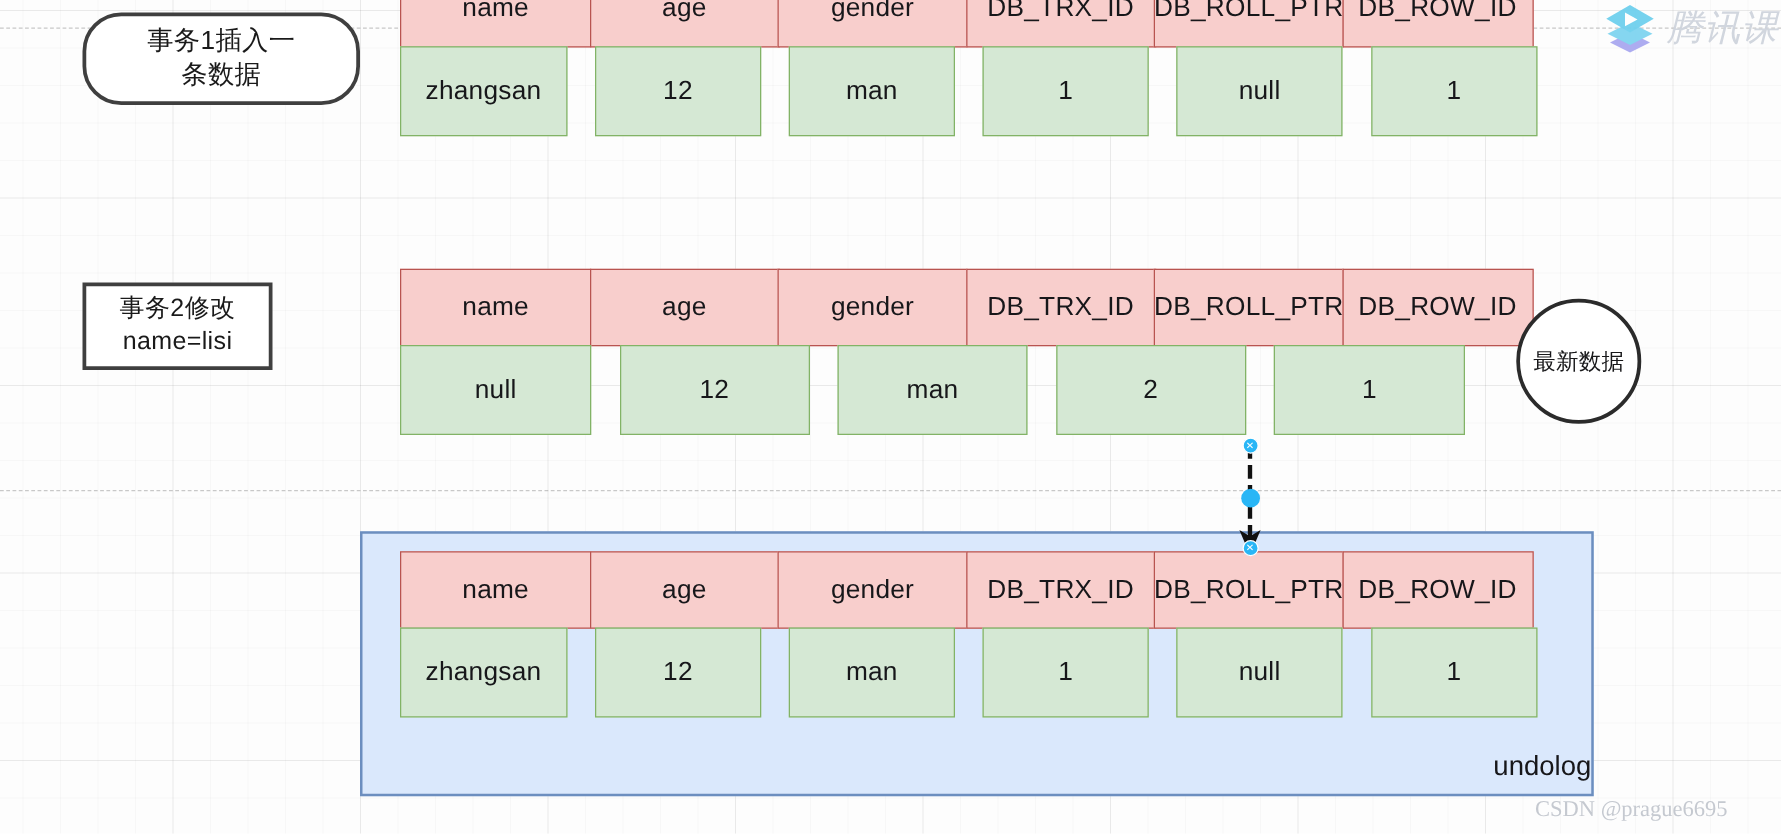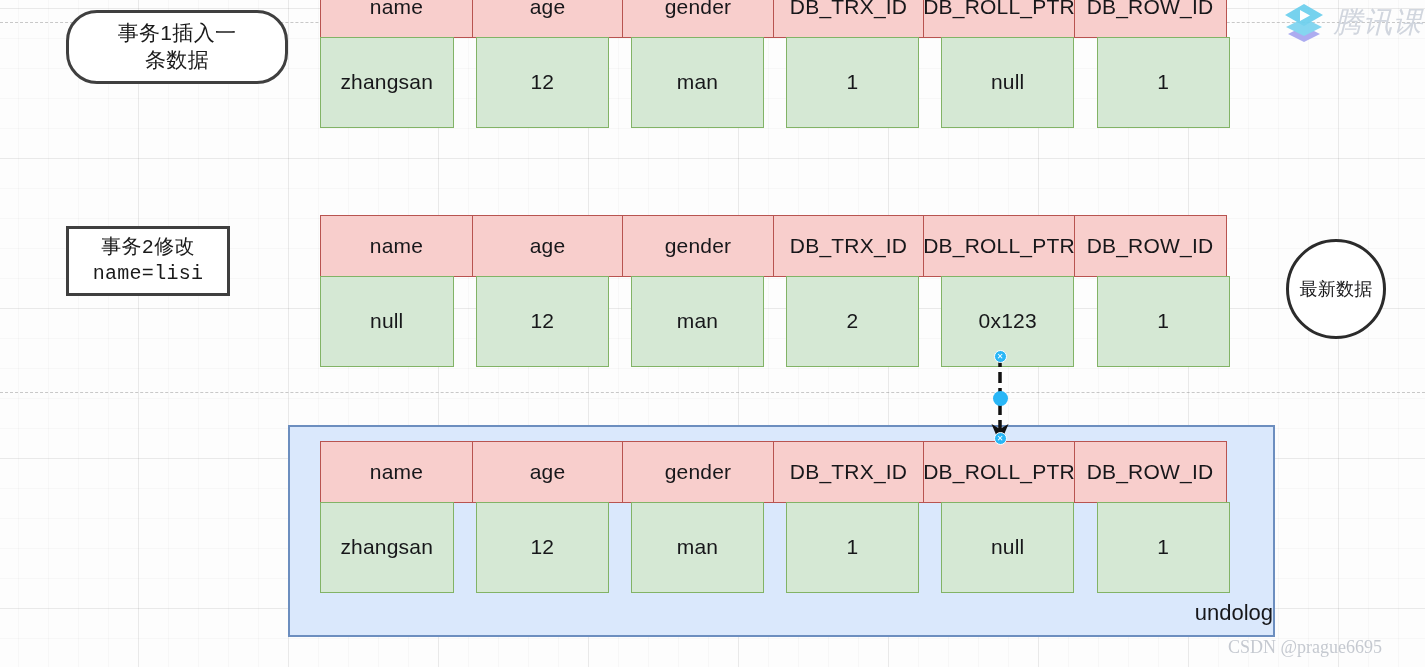--- a/index.html
+++ b/index.html
@@ -59,21 +59,21 @@
     flex-direction: column;
   }
   .tbl-row {
     display: flex;
     box-sizing: border-box;
   }
   .tbl-row.header {
     height: 62px;
   }
   .tbl-row.body {
-    height: 90px;
+    height: 71px;
     gap: 24px;
   }
   .cell {
     box-sizing: border-box;
     display: flex;
     align-items: center;
     justify-content: center;
     font-size: 21px;
     color: #17171a;
     letter-spacing: 0.2px;
@@ -202,21 +202,21 @@
 <body>
 
 <div id="canvas">
 
   <div class="guide" style="top:22px;"></div>
   <div class="guide" style="top:392px;"></div>
 
   <div class="label-box" style="left:66px; top:10px; width:222px; height:74px;border-radius:31px;">事务1插入一
 条数据</div>
 
-  <div class="label-box" style="left:66px; top:226px; width:164px; height:70px; font-size:20px;font-family:Liberation Mono, monospace;">事务2修改
+  <div class="label-box" style="left:66px; top:226px; width:152px; height:70px; font-size:20px;">事务2修改
 name=lisi</div>
 
   <div class="data-table" style="left:320px; top:-24px; width:910px;">
     <div class="tbl-row header">
       <div class="cell c-name">name</div>
       <div class="cell c-age">age</div>
       <div class="cell c-gender">gender</div>
       <div class="cell c-trx">DB_TRX_ID</div>
       <div class="cell c-roll">DB_ROLL_PTR</div>
       <div class="cell c-row">DB_ROW_ID</div>
@@ -238,21 +238,20 @@
       <div class="cell c-gender">gender</div>
       <div class="cell c-trx">DB_TRX_ID</div>
       <div class="cell c-roll">DB_ROLL_PTR</div>
       <div class="cell c-row">DB_ROW_ID</div>
     </div>
     <div class="tbl-row body">
       <div class="cell c-name">null</div>
       <div class="cell c-age">12</div>
       <div class="cell c-gender">man</div>
       <div class="cell c-trx">2</div>
-      <div class="cell c-roll">0x123</div>
       <div class="cell c-row">1</div>
     </div>
   </div>
 
   <div class="undolog-box" style="left:288px; top:425px; width:987px; height:212px;">
     <div class="undolog-caption">undolog</div>
   </div>
 
   <div class="data-table" style="left:320px; top:441px; width:910px;">
     <div class="tbl-row header">
@@ -276,21 +275,21 @@
   <div class="connector">
     <svg width="30" height="100" viewBox="0 0 30 100" style="position:absolute; left:0; top:0;">
       <line x1="15" y1="6" x2="15" y2="80" stroke="#111111" stroke-width="3.5" stroke-dasharray="11 5"></line>
       <path d="M15 94 L6.5 74 L15 79 L23.5 74 Z" fill="#111111"></path>
     </svg>
     <div class="conn-handle start">✕</div>
     <div class="conn-handle mid"></div>
     <div class="conn-handle end">✕</div>
   </div>
 
-  <div class="circle-note" style="left:1286px; top:239px;">最新数据</div>
+  <div class="circle-note" style="left:1213px; top:239px;">最新数据</div>
 
 
   <div class="tencent-wm">
     <svg width="44" height="42" viewBox="0 0 44 42">
       <path d="M22 24 L6 32 L22 40 L38 32 Z" fill="#a9a8f0"></path>
       <path d="M22 16 L4 25 L22 34 L40 25 Z" fill="#7fd4f0"></path>
       <path d="M22 2 L3 13 L22 24 L41 13 Z" fill="#6fd0ee"></path>
       <path d="M18 8 L28 13.5 L18 19 Z" fill="#ffffff"></path>
     </svg>
     <span class="wm-text">腾讯课</span>

